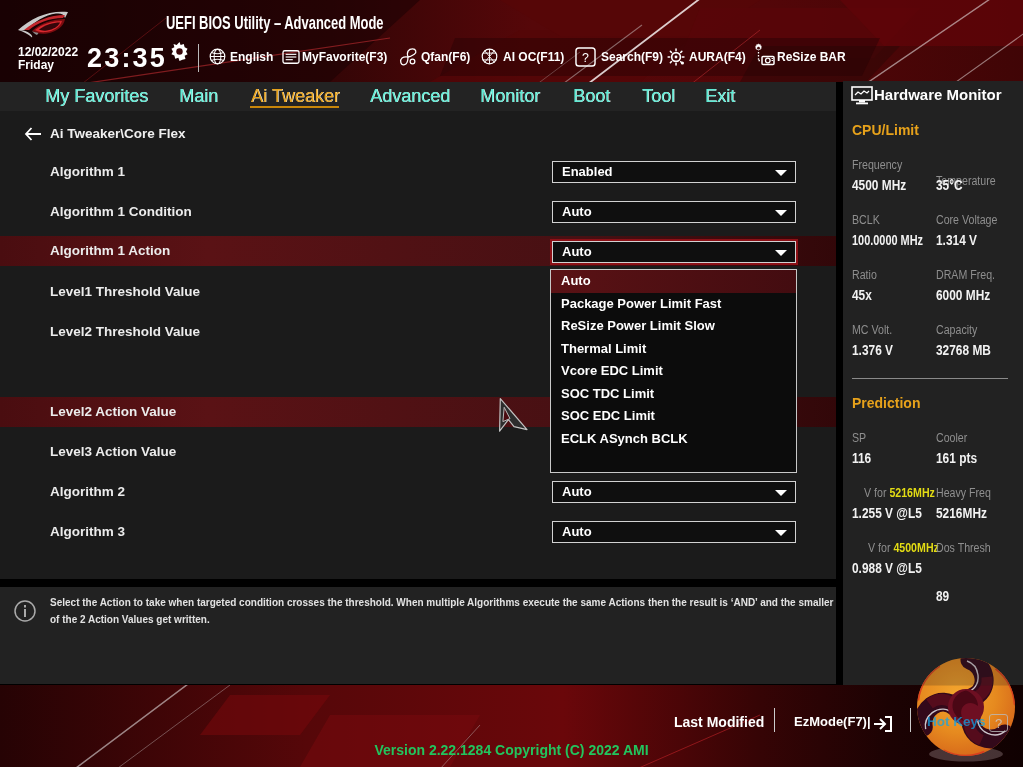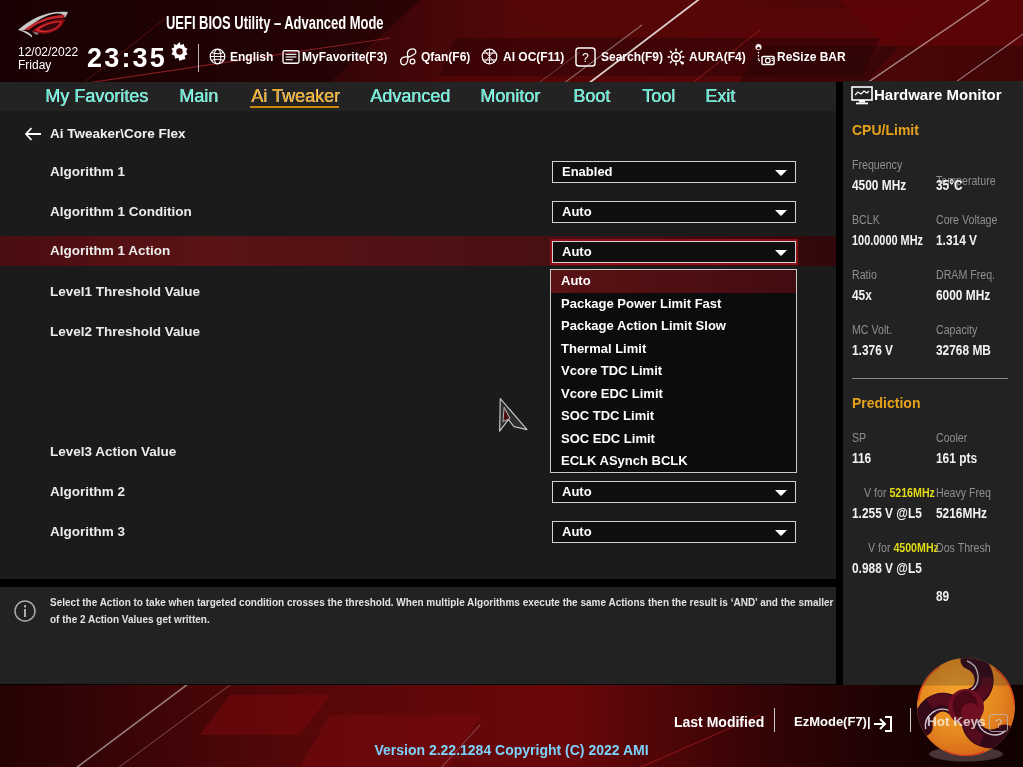--- a/index.html
+++ b/index.html
@@ -56,21 +56,21 @@
  <svg id="roglogo" width="52" height="31" viewBox="0 0 104 62" style="position:absolute;left:17px;top:7px">
   <path d="M2 46 C28 22 64 6 102 10 L96 22 C94 14 88 12 78 13 C56 16 34 30 18 46 C12 46 6 46 2 46 Z" fill="#c9c9c9"></path>
   <path d="M14 46 C36 28 66 16 96 16 L92 22 C64 22 40 32 24 46 Z" fill="#c4272d"></path>
   <path d="M30 48 C46 32 72 24 96 24 C94 38 80 50 60 53 C48 55 36 52 30 48 Z" fill="#7c0c10"></path>
   <path d="M36 46 C50 34 72 28 90 28 C87 39 74 48 58 50 C48 51 40 49 36 46 Z" fill="#d8282e"></path>
   <path d="M44 45 C56 36 72 31 86 31 C83 39 72 45 60 47 C53 48 47 47 44 45 Z" fill="#36060a"></path>
   <path d="M2 46 C10 45 20 48 27 54 C30 57 31 59 30 61 C22 54 12 49 2 46 Z" fill="#c9c9c9"></path>
   <path d="M30 48 C34 50 38 51 43 52 L40 56 C36 54 32 51 30 48 Z" fill="#8c8c8c"></path>
  </svg>
  <div style="position:absolute;left:166px;top:13px;color:#fff;font-size:17.5px;font-weight:bold;white-space:nowrap;transform:scaleX(0.74);transform-origin:0 0">UEFI BIOS Utility – Advanced Mode</div>
- <div style="position:absolute;left:18px;top:46px;color:#fff;font-size:12px;font-weight:normal;line-height:12.5px">12/02/2022<br>Friday</div>
+ <div style="position:absolute;left:18px;top:46px;color:#fff;font-size:12px;font-weight:bold;line-height:12.5px">12/02/2022<br>Friday</div>
  <div style="position:absolute;left:87px;top:43px;color:#fff;font-size:27px;font-weight:bold;letter-spacing:2.2px">23:35</div>
  <svg width="19" height="19" viewBox="0 0 20 20" style="position:absolute;left:170px;top:42px">
   <path fill="#fff" d="M10 0l1.2 3.1 3.3-.9.9 3.3L18.5 7 16.9 10l1.6 3-3.1 1.5.9 3.3-3.3.9L10 20l-1.2-3.3-3.3.9-.9-3.3L1.5 13 3.1 10 1.5 7l3.1-1.5-.9-3.3 3.3.9z"></path>
   <circle cx="10" cy="10" r="3.4" fill="#3a080b"></circle>
  </svg>
  <div style="position:absolute;left:198px;top:44px;width:1px;height:28px;background:#bbb"></div>
 
  <svg width="17" height="17" viewBox="0 0 20 20" style="position:absolute;left:209px;top:48px">
   <circle cx="10" cy="10" r="8.6" fill="none" stroke="#fff" stroke-width="1.4"></circle>
   <ellipse cx="10" cy="10" rx="4" ry="8.6" fill="none" stroke="#fff" stroke-width="1.2"></ellipse>
@@ -156,41 +156,43 @@
     </div>
  <div class="row hl" style="top:125px">
       <span class="lbl">Algorithm 1 Action</span>
     </div>
  <div class="row" style="top:166px">
       <span class="lbl">Level1 Threshold Value</span>
     </div>
  <div class="row" style="top:206px">
       <span class="lbl">Level2 Threshold Value</span>
     </div>
+ <div class="row hl" style="top:286px">
+      <span class="lbl">Level2 Action Value</span>
+    </div>
  <div class="row" style="top:326px">
       <span class="lbl">Level3 Action Value</span>
     </div>
  <div class="row" style="top:366px">
       <span class="lbl">Algorithm 2</span>
     </div>
  <div class="row" style="top:406px">
       <span class="lbl">Algorithm 3</span>
     </div>
  <div class="sel" style="top:50px">Enabled<span class="arr"></span></div>
  <div class="sel" style="top:90px">Auto<span class="arr"></span></div>
  <div class="sel" style="top:130px;box-shadow:0 0 0 2px #8c1016">Auto<span class="arr"></span></div>
  <div class="sel" style="top:370px">Auto<span class="arr"></span></div>
  <div class="sel" style="top:410px">Auto<span class="arr"></span></div>
 
  <div id="ddl" style="position:absolute;left:550px;top:158px;width:247px;height:204px;background:#0c0c0c;border:1px solid #c8c8c8;z-index:5">
   <div class="ddi" style="background:linear-gradient(90deg,#5a1215,#430c10)">Auto</div>
   <div class="ddi">Package Power Limit Fast</div>
-  <div class="ddi">Package Action Limit Slow</div>
+  <div class="ddi">ReSize Power Limit Slow</div>
   <div class="ddi">Thermal Limit</div>
-  <div class="ddi">Vcore TDC Limit</div>
   <div class="ddi">Vcore EDC Limit</div>
   <div class="ddi">SOC TDC Limit</div>
   <div class="ddi">SOC EDC Limit</div>
   <div class="ddi">ECLK ASynch BCLK</div>
  </div>
 </div>
 
 <div id="desc">
  <svg width="22" height="22" viewBox="0 0 22 22" style="position:absolute;left:14px;top:13px">
   <circle cx="11" cy="11" r="10" fill="none" stroke="#aaa" stroke-width="1.5"></circle>
@@ -262,23 +264,23 @@
   <line x1="600" y1="100" x2="760" y2="30" stroke="#c02328" stroke-width="1" opacity="0.6"></line>
  </svg>
  <div style="position:absolute;left:674px;top:29px;color:#fff;font-size:14px;font-weight:bold">Last Modified</div>
  <div style="position:absolute;left:774px;top:23px;width:1px;height:24px;background:#ccc"></div>
  <div style="position:absolute;left:794px;top:29px;color:#fff;font-size:13px;font-weight:bold">EzMode(F7)|</div>
  <svg width="20" height="18" viewBox="0 0 20 18" style="position:absolute;left:873px;top:30px">
   <path d="M1 9 h10 M7 4 l5 5 -5 5" stroke="#fff" stroke-width="2" fill="none"></path>
   <path d="M12 2 h6 v14 h-6" stroke="#fff" stroke-width="2" fill="none"></path>
  </svg>
  <div style="position:absolute;left:910px;top:23px;width:1px;height:24px;background:#ccc;z-index:12"></div>
- <div style="position:absolute;left:927px;top:29px;color:#ffffff;font-size:13.5px;font-weight:bold;z-index:12;opacity:0.72">Hot Keys</div>
+ <div style="position:absolute;left:927px;top:29px;color:#0ea5e9;font-size:13.5px;font-weight:bold;z-index:12;opacity:0.72">Hot Keys</div>
  <div style="position:absolute;left:989px;top:29px;width:19px;height:18px;border:1px solid #bbb;border-radius:3px;color:#ccc;font-size:13px;text-align:center;line-height:17px;z-index:12;opacity:0.8">?</div>
- <div style="position:absolute;left:0;top:57px;width:1023px;text-align:center;color:#7dd3fc;font-size:14px;font-weight:bold">Version 2.22.1284 Copyright (C) 2022 AMI</div>
+ <div style="position:absolute;left:0;top:57px;width:1023px;text-align:center;color:#22c55e;font-size:14px;font-weight:bold">Version 2.22.1284 Copyright (C) 2022 AMI</div>
 </div>
 
 <svg width="104" height="114" viewBox="0 0 104 114" style="position:absolute;left:914px;top:653px;z-index:9">
  <defs>
   <radialGradient id="disc" cx="0.42" cy="0.38" r="0.85">
    <stop offset="0" stop-color="#f4a72f"></stop>
         <stop offset="0.45" stop-color="#e68a1f"></stop>
    <stop offset="0.72" stop-color="#d96d1b"></stop>
         <stop offset="1" stop-color="#9c3310"></stop>
   </radialGradient>

